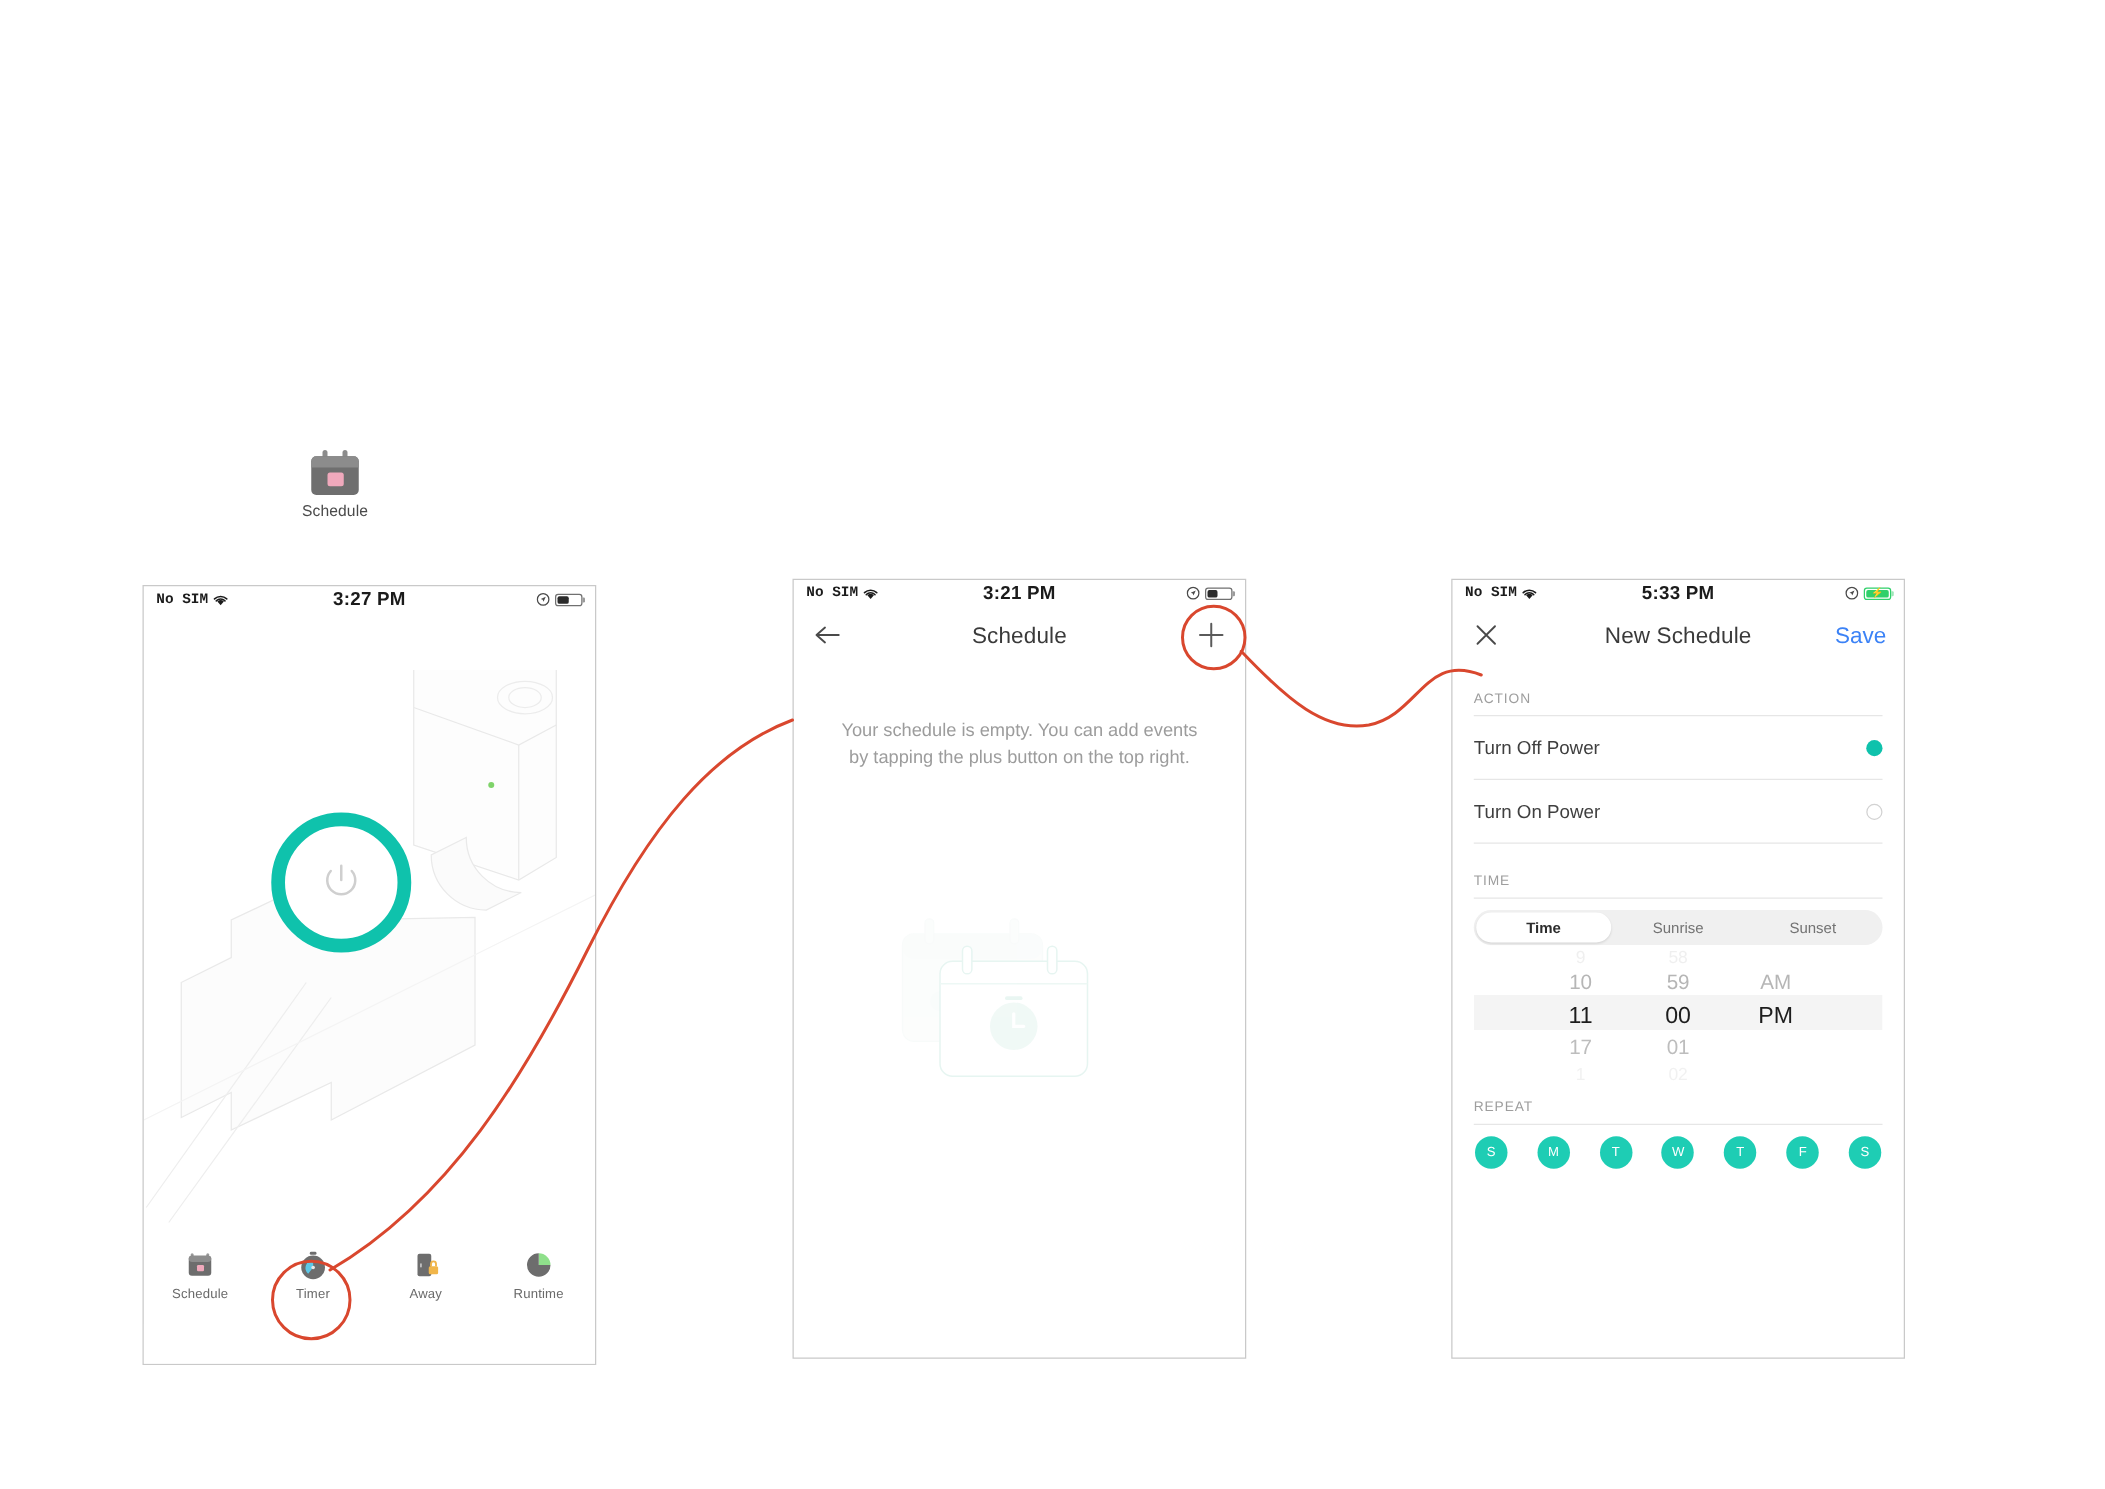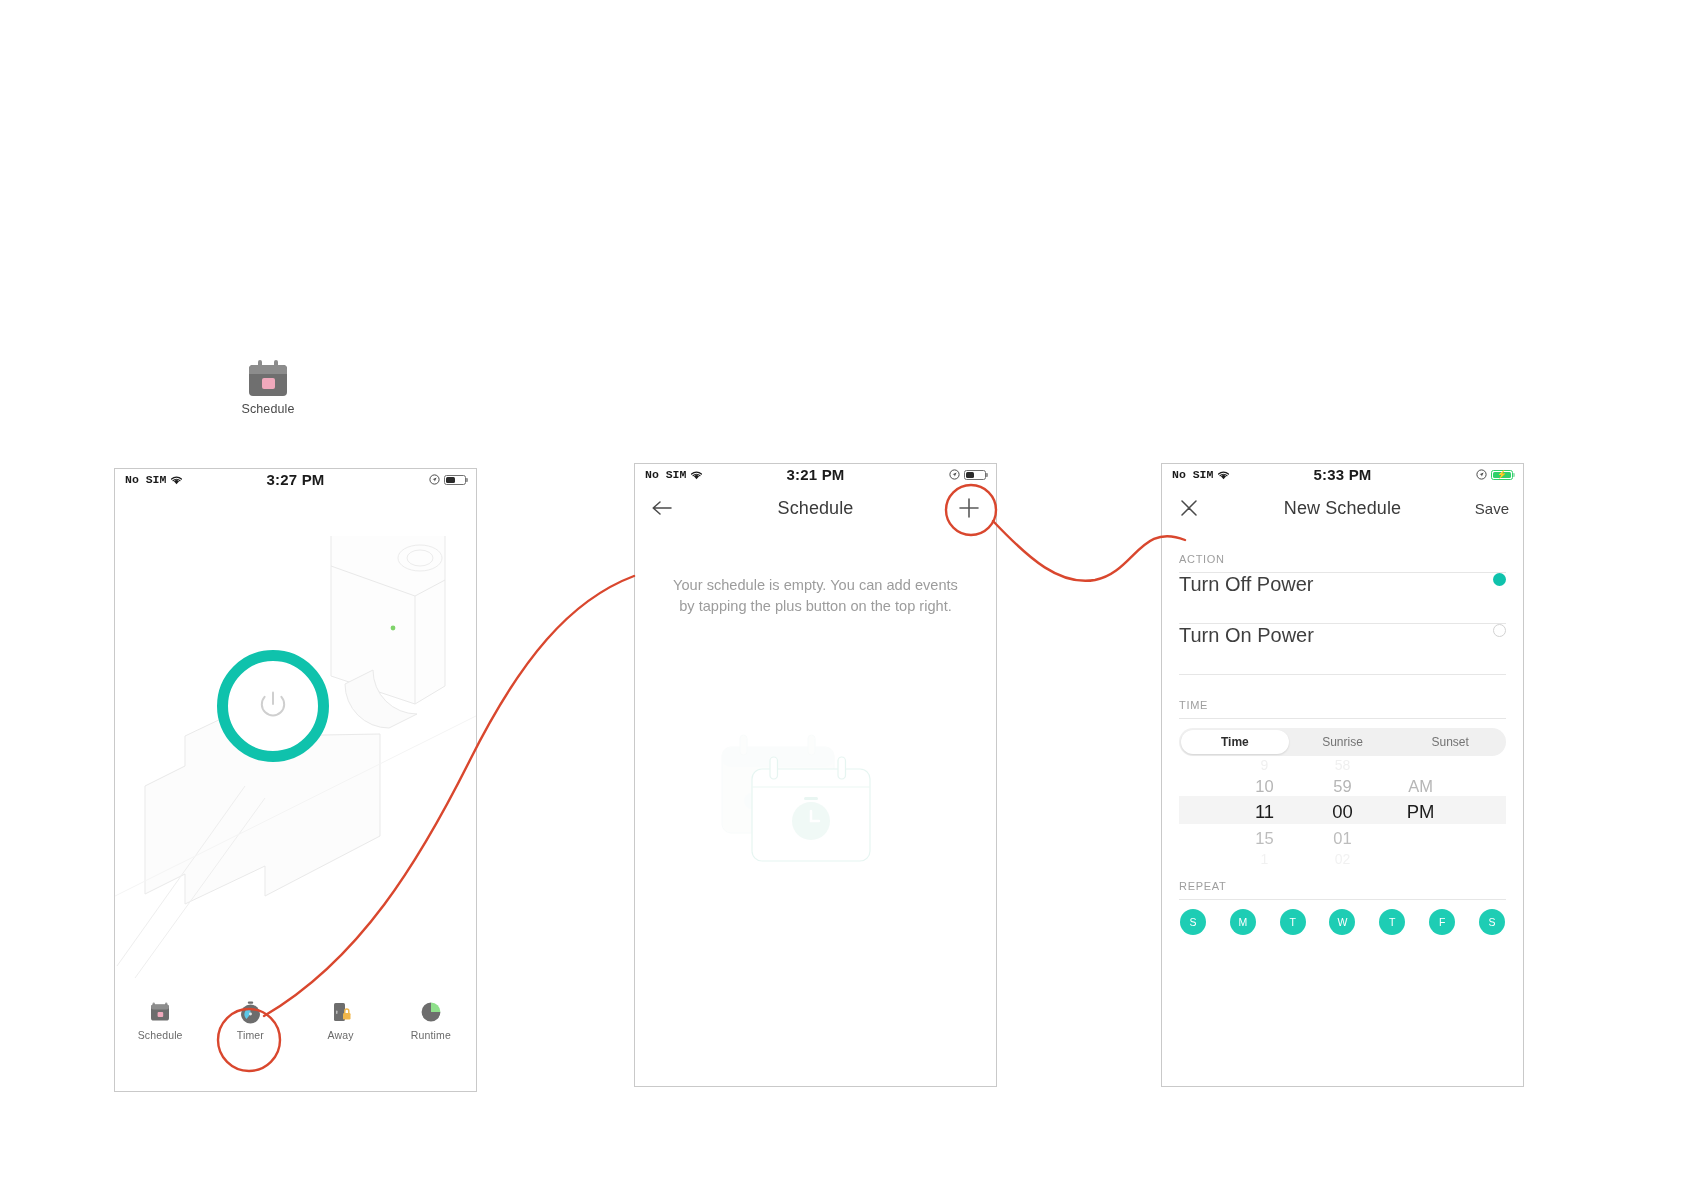--- a/index.html
+++ b/index.html
@@ -225,23 +225,23 @@
     font-size: 11px;
     color: #9e9e9e;
     letter-spacing: .7px;
     padding: 0 17px 7px 17px;
   }
   #phone3 .divider {
     height: 1px; background: #e6e6e6; margin: 0 17px;
   }
   .action-row {
     height: 50px;
-    display: flex; 
+    display: flex; align-items: center;
     padding: 0 17px;
-    font-size: 20px;
+    font-size: 15px;
     color: #3f3f3f;
   }
   .action-row .radio {
     margin-left: auto;
     width: 13px; height: 13px;
     border-radius: 50%;
     box-sizing: border-box;
   }
   .radio.on  { background: #0fc2ac; }
   .radio.off { border: 1.2px solid #d2d2d2; background:#fff; }
@@ -529,21 +529,21 @@
   </div>
 
   <div class="navbar">
     <div class="nav-btn">
       <svg width="20" height="20" viewBox="0 0 20 20">
         <path d="M3 3 L17 17 M17 3 L3 17" stroke="#4a4a4a" stroke-width="1.5" stroke-linecap="round"></path>
       </svg>
     </div>
     <div class="nav-title">New Schedule</div>
     <div class="nav-btn nav-right" style="width:auto;">
-      <span style="color:#404040;font-size:15px;text-align:right;">Save</span>
+      <span style="color:#3b82f6;font-size:18px;text-align:right;">Save</span>
     </div>
   </div>
 
   <div style="margin-top:22px;">
     <div class="section-label">ACTION</div>
     <div class="divider"></div>
     <div class="action-row">
       <span>Turn Off Power</span>
       <span class="radio on"></span>
     </div>
@@ -565,21 +565,21 @@
       <div class="opt">Sunset</div>
     </div>
 
     <div class="picker">
       <div class="highlight"></div>
       <div class="cols">
         <div class="col">
           <div class="cell r0">9</div>
           <div class="cell r1">10</div>
           <div class="cell r2">11</div>
-          <div class="cell r3">15</div>
+          <div class="cell r3">17</div>
           <div class="cell r4">1</div>
         </div>
         <div class="col">
           <div class="cell r0">58</div>
           <div class="cell r1">59</div>
           <div class="cell r2">00</div>
           <div class="cell r3">01</div>
           <div class="cell r4">02</div>
         </div>
         <div class="col">

